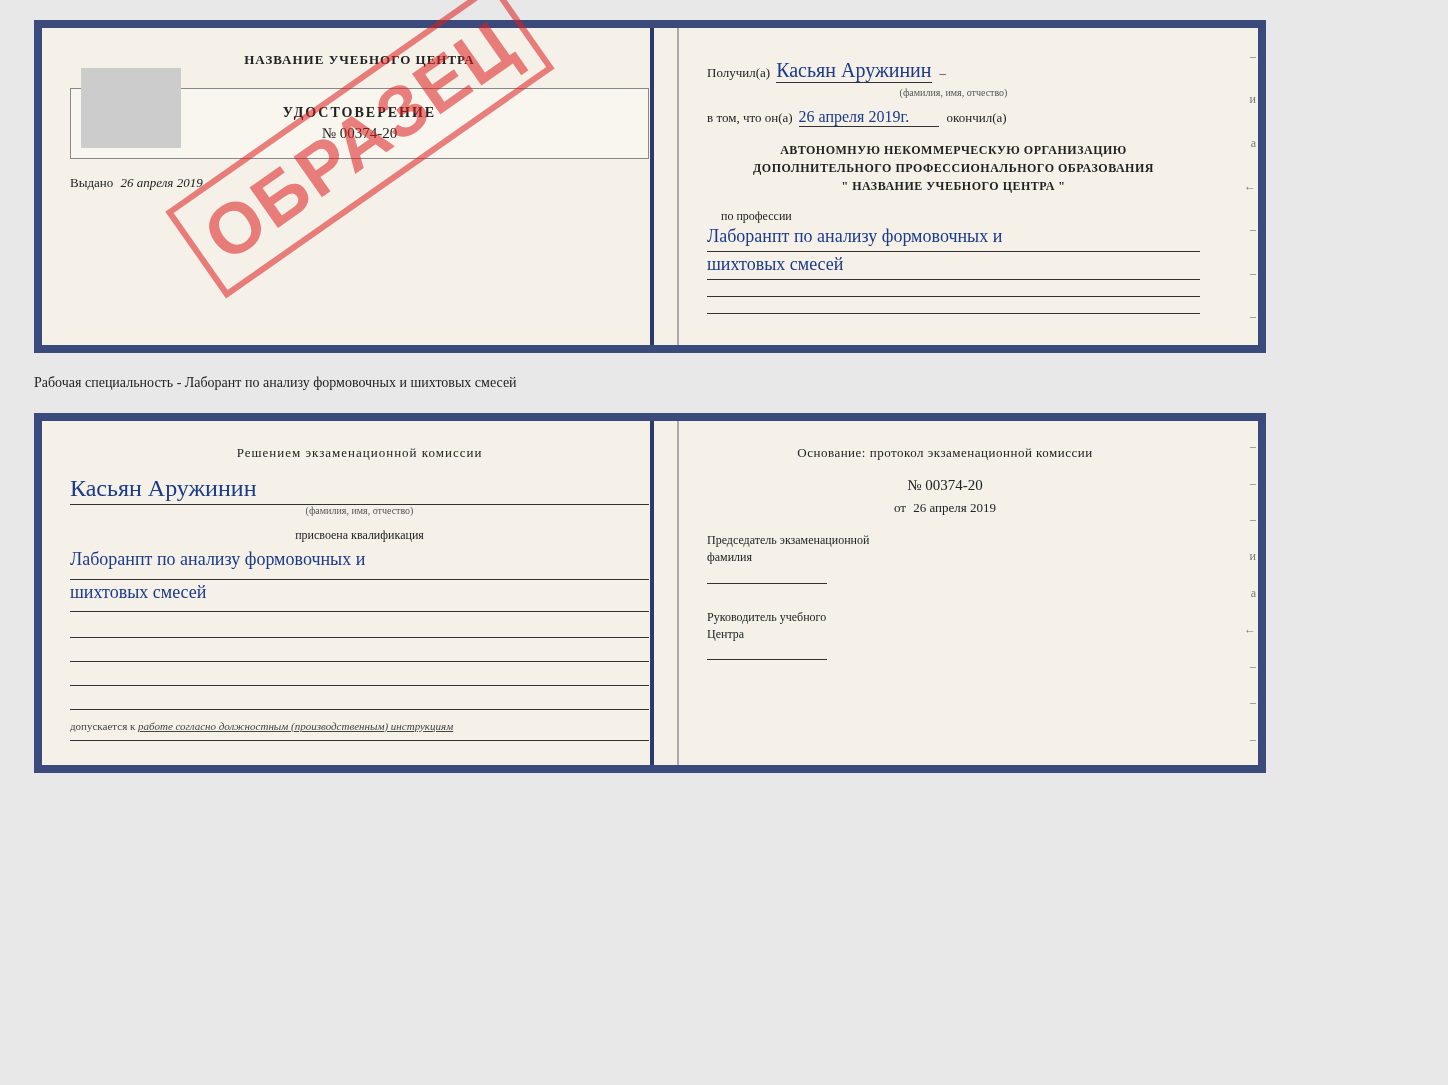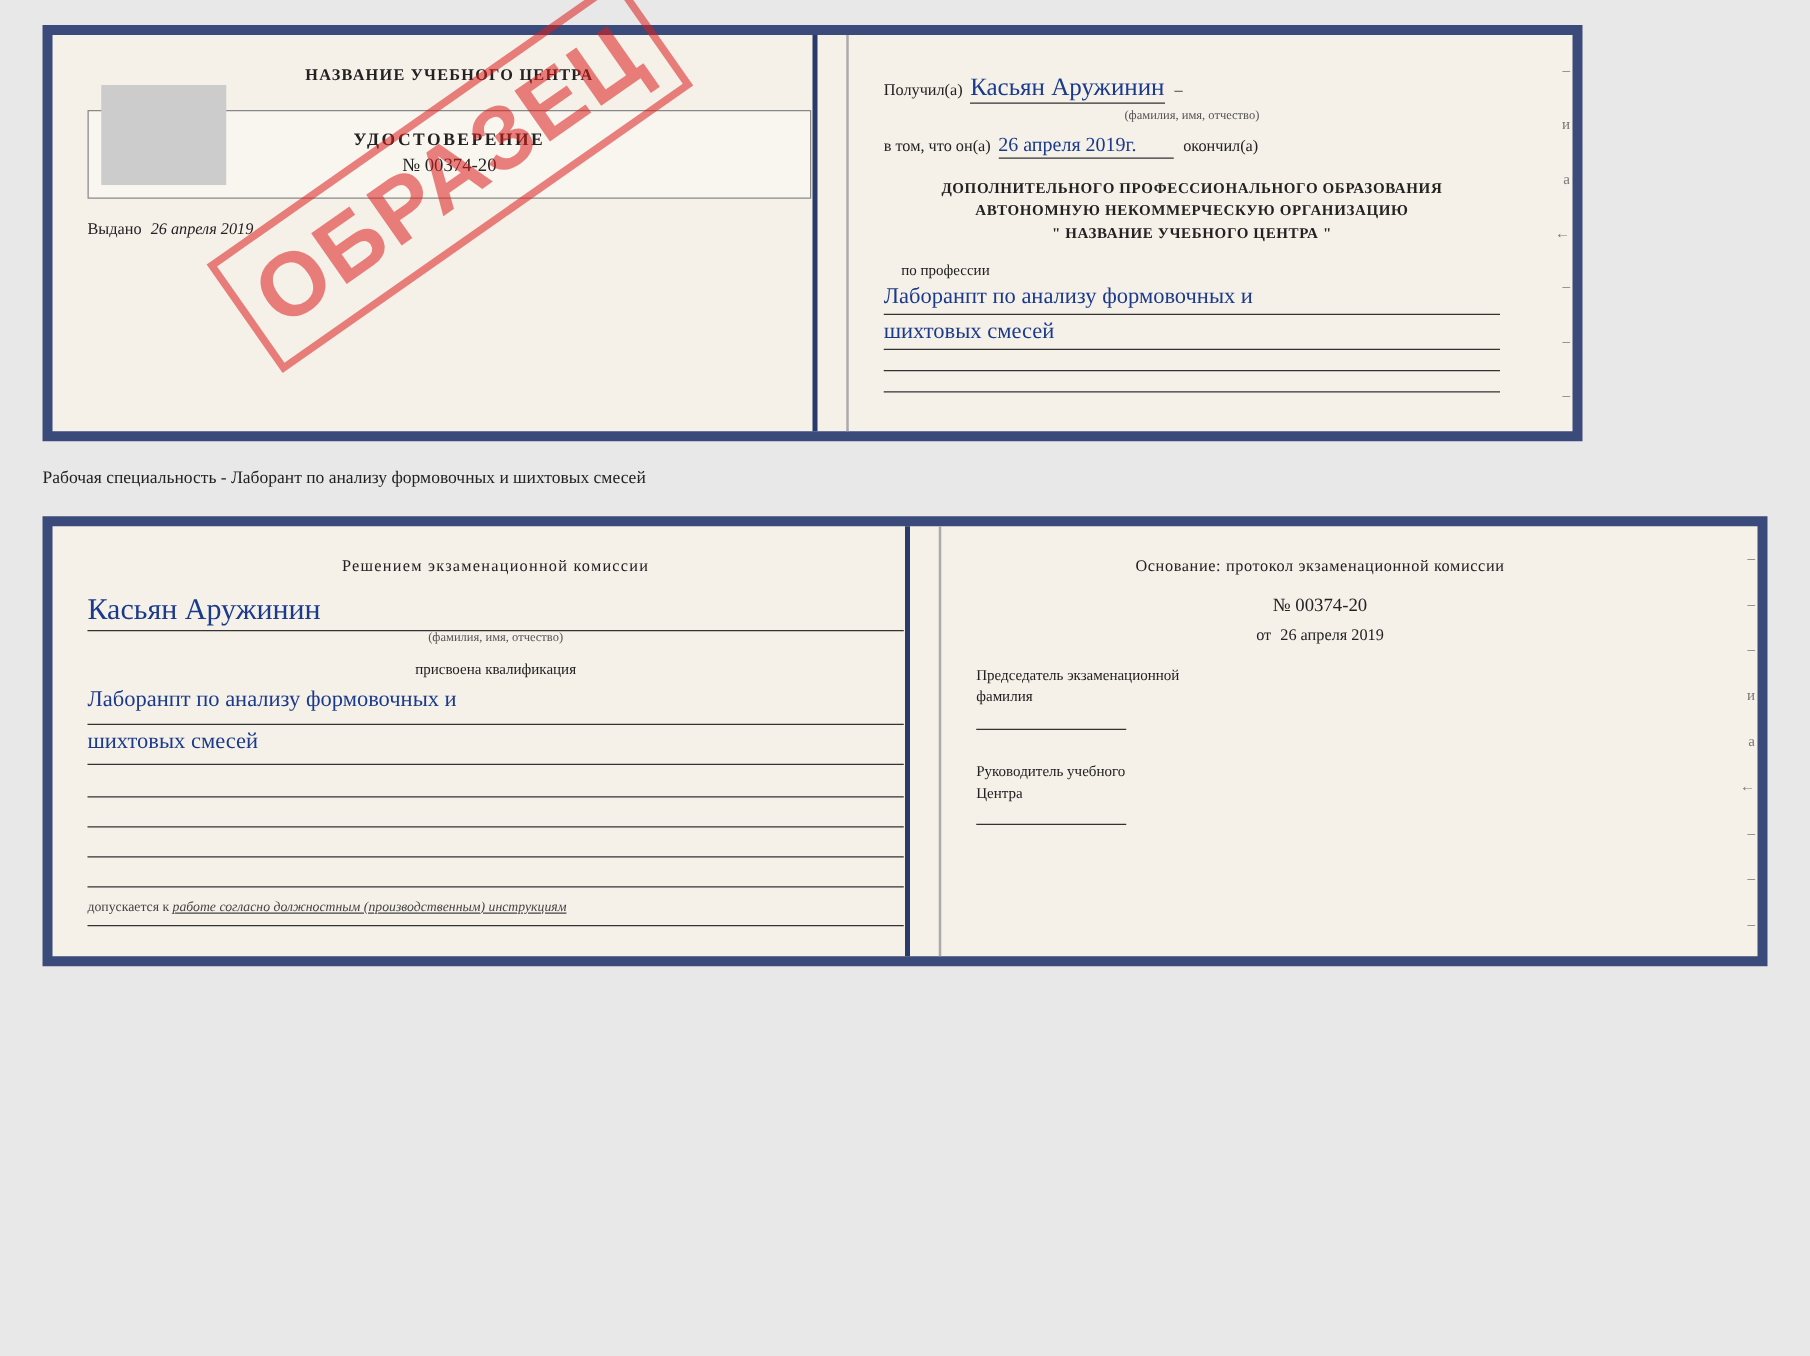--- a/index.html
+++ b/index.html
@@ -220,21 +220,21 @@
     .specialty-label {
       width: 1380px;
       font-size: 14px;
       color: #222;
       padding: 6px 0;
     }
 
     
     .bottom-book {
       display: flex;
-      width: 1380px;
+      width: 1232px;
       background: #f5f0e8;
       border: 8px solid #3a4a7a;
       position: relative;
     }
 
     .bottom-book::before {
       content: '';
       position: absolute;
       left: 50%;
       top: 0;
@@ -415,22 +415,22 @@
           <span class="sub-label">(фамилия, имя, отчество)</span>
         </div>
 
         <div class="right-line">
           <span class="label">в том, что он(а)</span>
           <span class="handwritten-small underline-span">26 апреля 2019г.</span>
           <span class="label" style="margin-left:8px;">окончил(а)</span>
         </div>
 
         <div class="right-block-text">
+          <div>АВТОНОМНУЮ НЕКОММЕРЧЕСКУЮ ОРГАНИЗАЦИЮ</div>
           <div>ДОПОЛНИТЕЛЬНОГО ПРОФЕССИОНАЛЬНОГО ОБРАЗОВАНИЯ</div>
-          <div>АВТОНОМНУЮ НЕКОММЕРЧЕСКУЮ ОРГАНИЗАЦИЮ</div>
           <div>"  НАЗВАНИЕ УЧЕБНОГО ЦЕНТРА  "</div>
         </div>
 
         <div class="profession-line">
           <span>по профессии</span>
         </div>
         <div>
           <span class="handwritten-profession">Лаборанпт по анализу формовочных и</span>
           <div class="underline-block"></div>
           <span class="handwritten-profession">шихтовых смесей</span>

